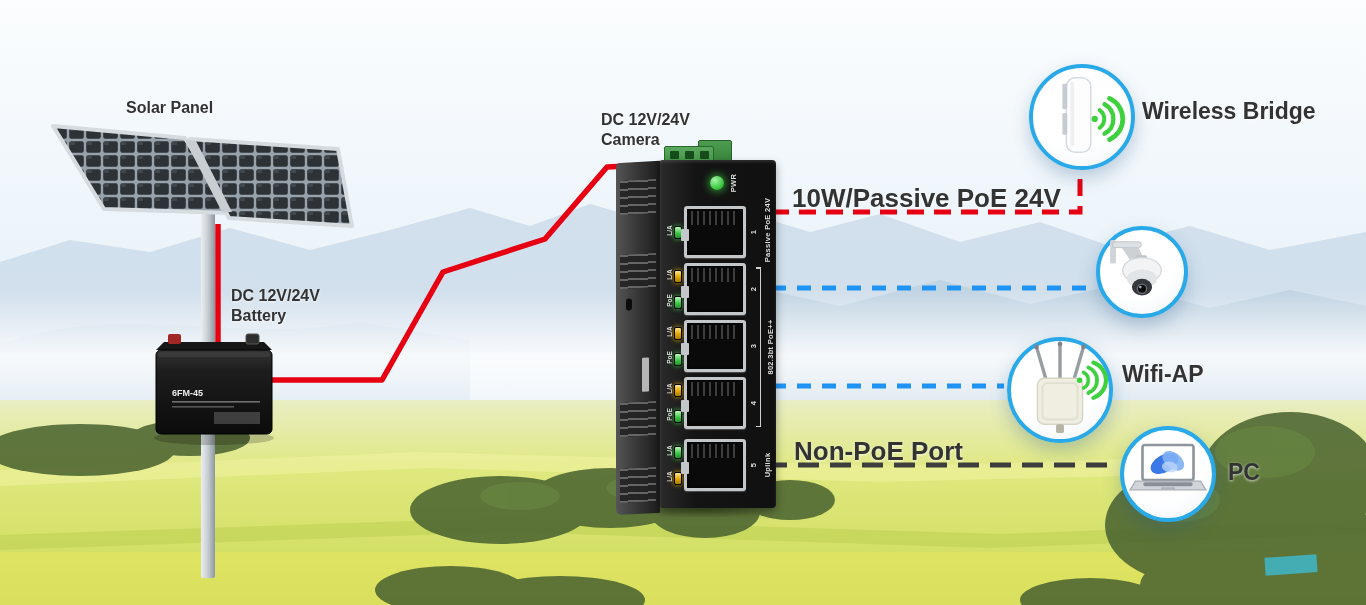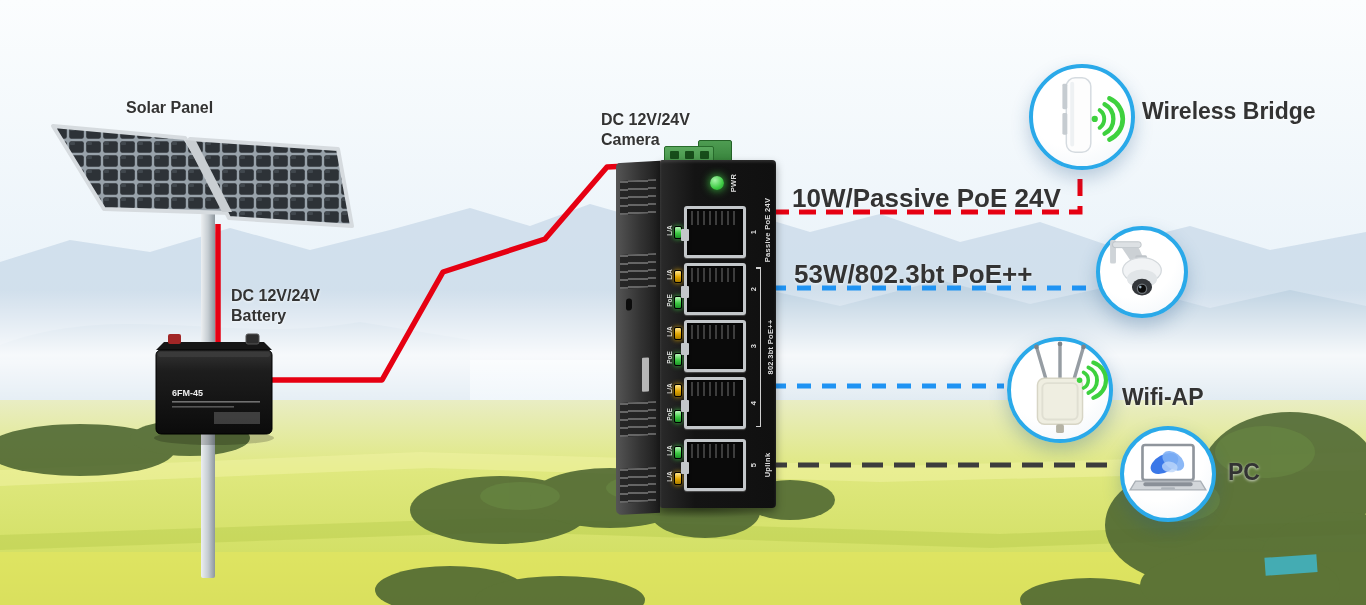--- a/index.html
+++ b/index.html
@@ -183,21 +183,21 @@
   <div class="scene-label" style="left:231px; top:286px;">
     <span>DC 12V/24V</span><br>
     <span>Battery</span>
   </div>
   <div class="scene-label" style="left:601px; top:110px;">
     <span>DC 12V/24V</span><br>
     <span>Camera</span>
   </div>
 
   <div class="conn-label" style="left:792px; top:183px;">10W/Passive PoE 24V</div>
-  <div class="conn-label" style="left:794px; top:259px;">53W/802.3bt PoE++</div>
+  <div class="conn-label" style="left:794px; top:436px;">Non-PoE Port</div>
 
   <div class="switch">
     <div class="sw-shadow"></div>
     <div class="sw-terminal-back"></div>
     <div class="sw-terminal">
       <span class="slot" style="left:5px;"></span>
       <span class="slot" style="left:20px;"></span>
       <span class="slot" style="left:35px;"></span>
     </div>
     <div class="sw-side">
@@ -344,21 +344,21 @@
       <rect x="32" y="43" width="36" height="37" rx="5" fill="none" stroke="#e0dfd2" stroke-width="2"></rect>
       <rect x="46" y="85" width="8" height="9" rx="2" fill="#b5b3a4"></rect>
       <g fill="none" stroke="var(--wifi-green)" stroke-linecap="round">
         <circle cx="70" cy="40" r="2.8" fill="var(--wifi-green)" stroke="none"></circle>
         <path d="M74,32 a9,9 0 0 1 0,16" stroke-width="3.6"></path>
         <path d="M79,27 a14,14 0 0 1 0,26" stroke-width="4"></path>
         <path d="M84,22 a19,19 0 0 1 0,36" stroke-width="4.2"></path>
       </g>
     </svg>
   </div>
-  <div class="dev-label" style="left:1122px; top:361px;margin-top:23px;">Wifi-AP</div>
+  <div class="dev-label" style="left:1122px; top:361px;">Wifi-AP</div>
 
   <div class="dev" style="left:1120px; top:426px; width:96px; height:96px;">
     <svg viewBox="0 0 100 100">
       <rect x="21" y="17" width="58" height="40" rx="3" fill="#ffffff" stroke="#8f959c" stroke-width="3"></rect>
       <ellipse cx="46" cy="38" rx="17" ry="10" fill="#3b78e8" transform="rotate(-28 46 38)"></ellipse>
       <ellipse cx="56" cy="35" rx="14" ry="9" fill="#7fb0f5" opacity=".9" transform="rotate(38 56 35)"></ellipse>
       <ellipse cx="52" cy="42" rx="9" ry="6" fill="#bcd6fa" opacity=".8" transform="rotate(8 52 42)"></ellipse>
       <polygon points="13,58 87,58 93,68 7,68" fill="#d2d6da" stroke="#a9afb5" stroke-width="1.5"></polygon>
       <rect x="22" y="59.5" width="56" height="4.5" rx="2" fill="#8a9098"></rect>
       <rect x="42" y="65" width="16" height="2.6" rx="1.3" fill="#aeb4ba"></rect>

